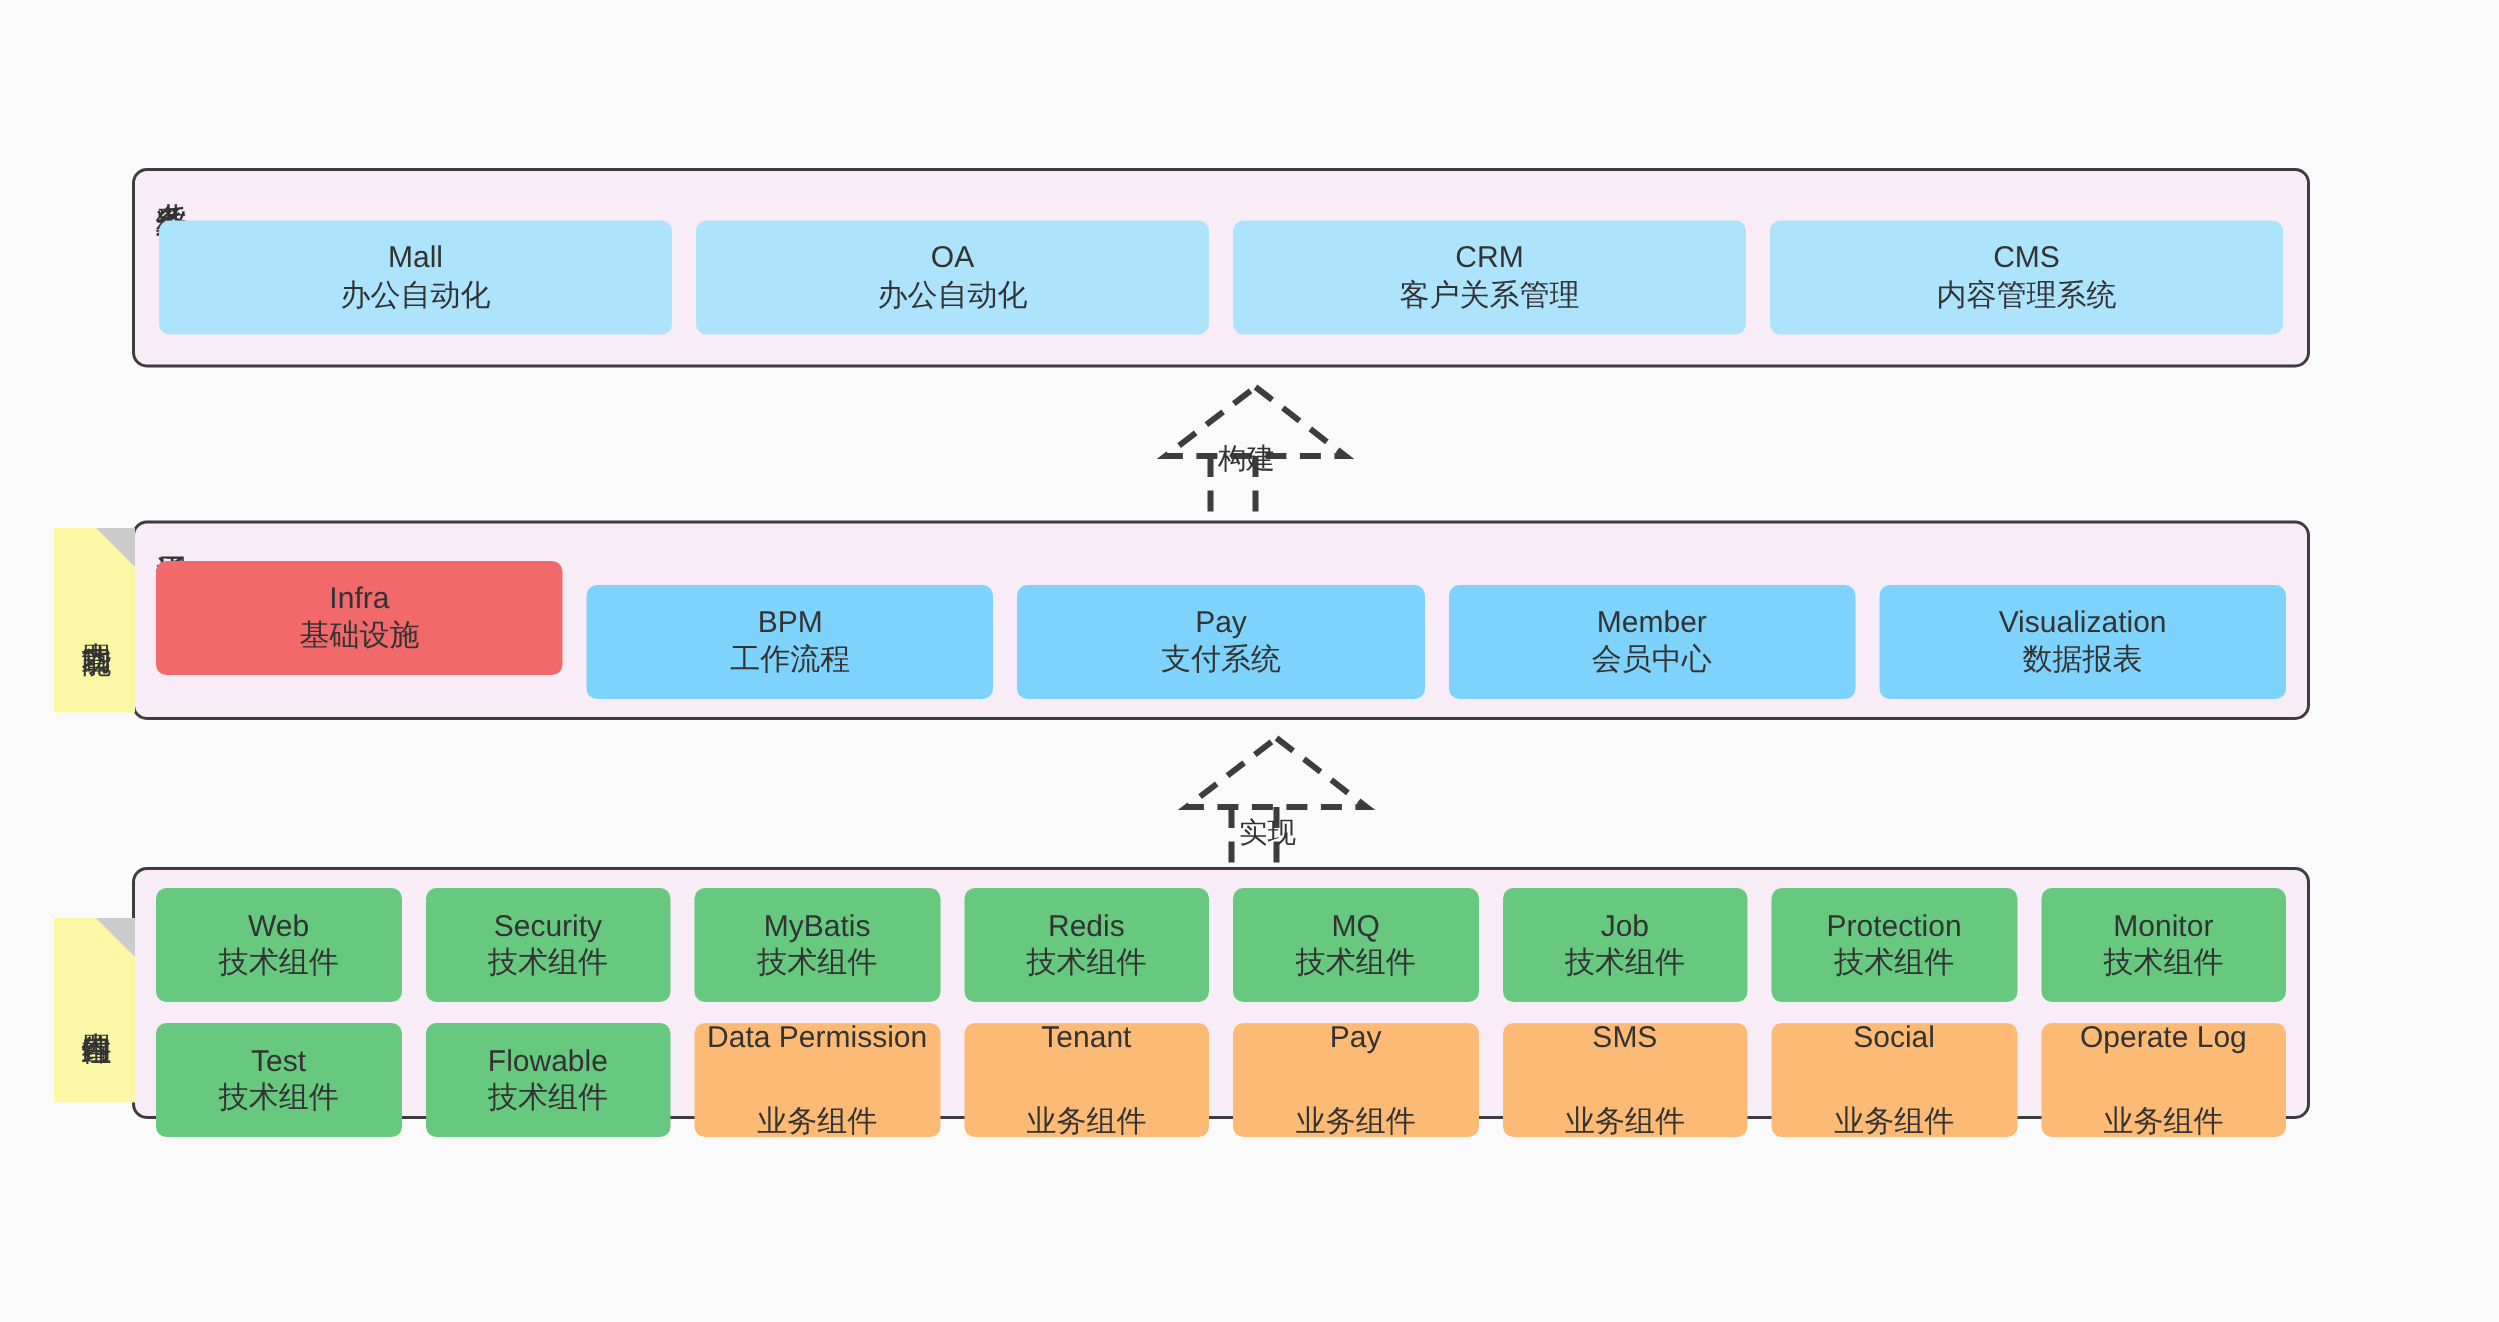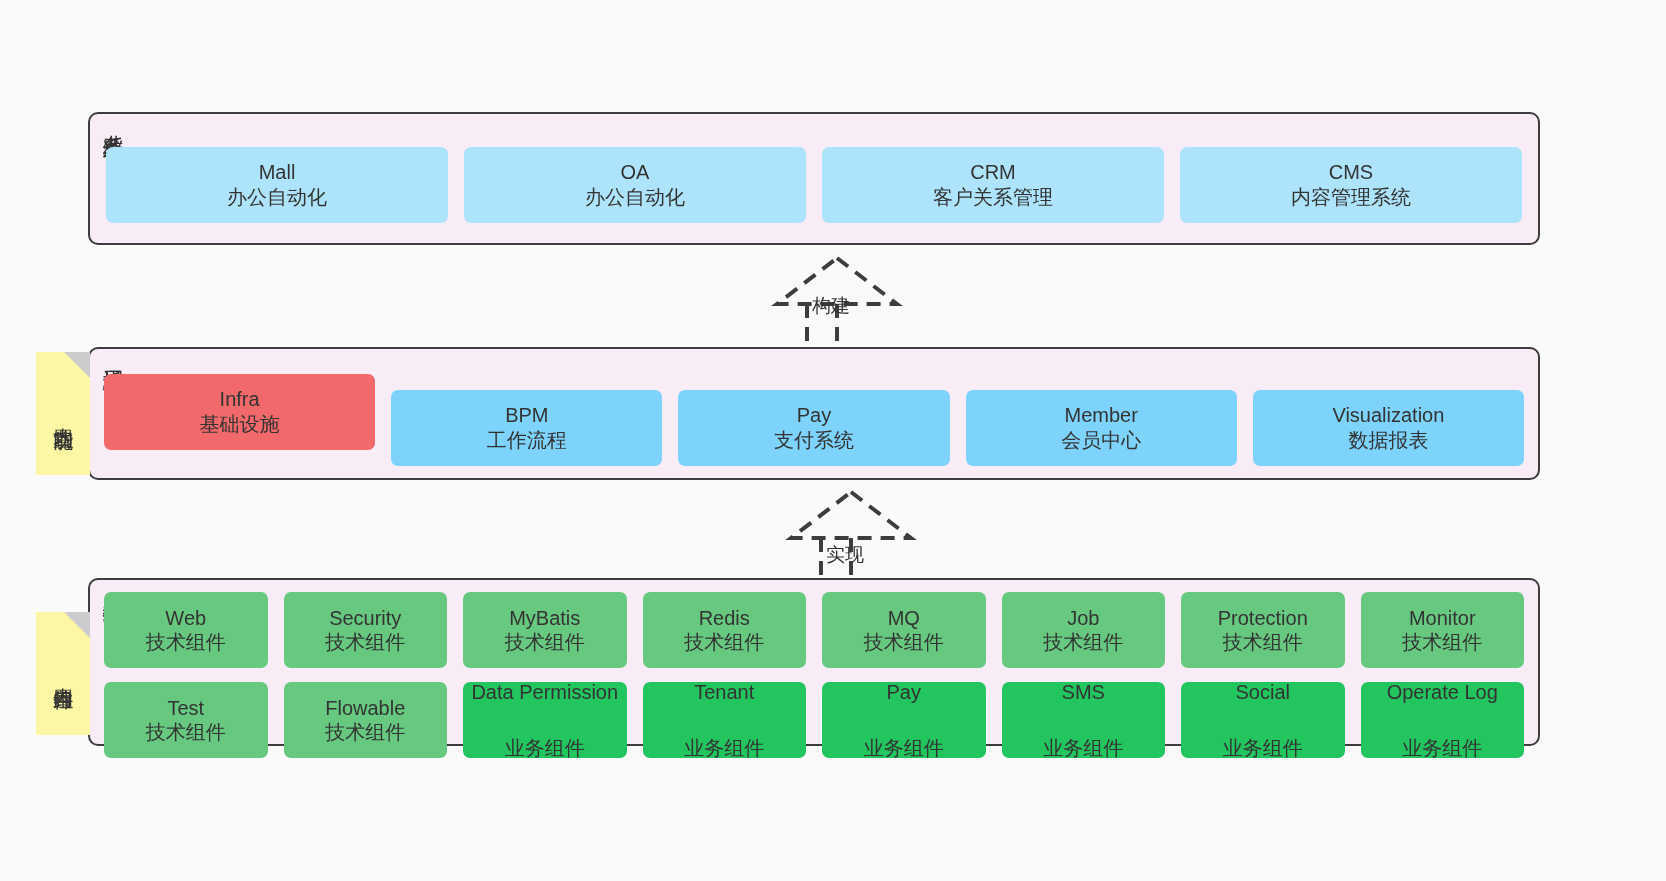--- a/index.html
+++ b/index.html
@@ -82,21 +82,21 @@
   }
   .node .n-title { white-space: nowrap; }
   .node .n-sub   { white-space: nowrap; }
   .node.wrap .n-title { white-space: normal; }
 
   
   .blue        { background: #ade4fb; }
   .red         { background: #f2696b; }
   .pink        { background: #7dd3fc; margin-top: 16px; }
   .green       { background: #66c97f; }
-  .lightgreen  { background: #22c55e; gap: 32px; }
+  .lightgreen  { background: #fdba74; gap: 32px; }
 
   
   #band-business {
     left: 88px;  top: 112px;  width: 1452px; height: 133px;
   }
   #band-business .band-body { padding: 0 16px; }
   #band-business .node { height: 76px; }
 
   #band-modules {
     left: 88px;  top: 347px;  width: 1452px; height: 133px;

